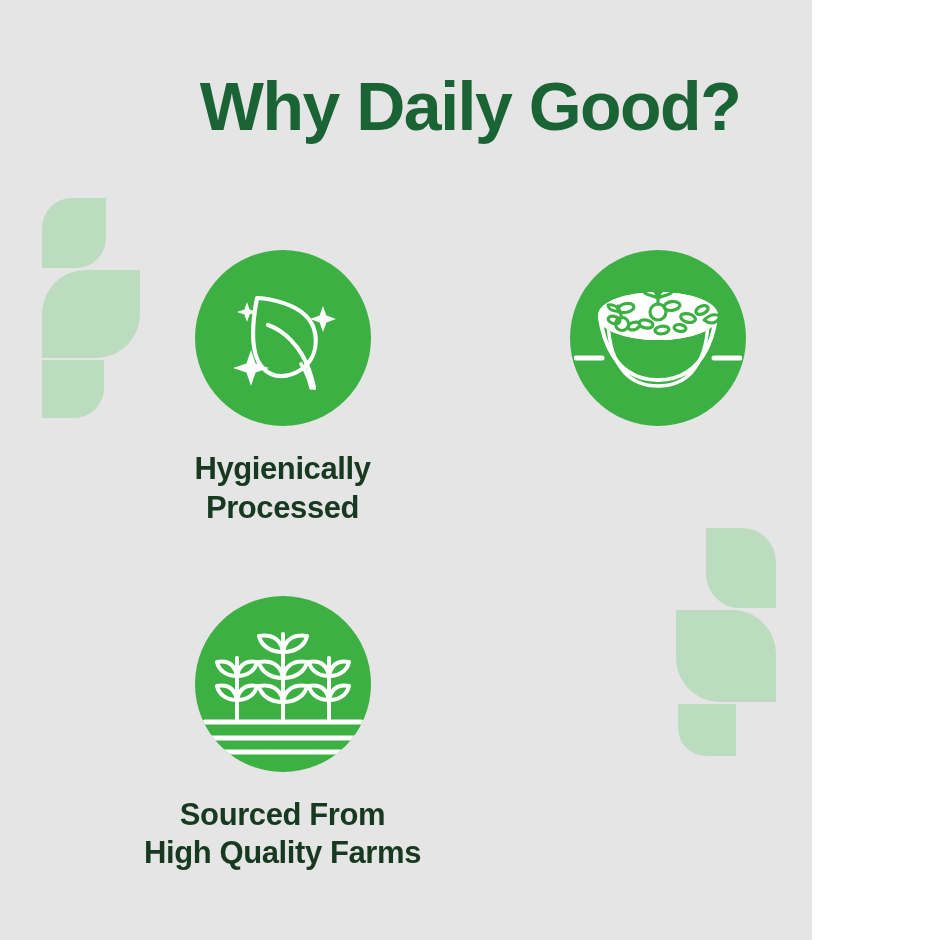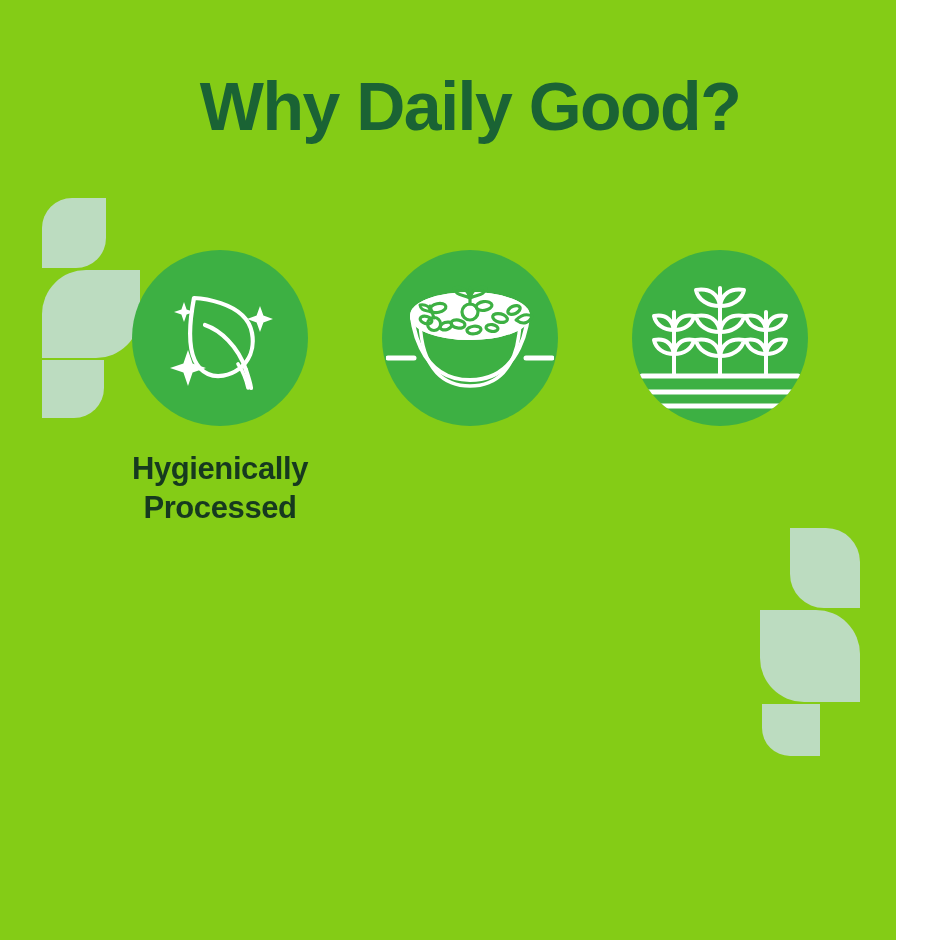--- a/index.html
+++ b/index.html
@@ -8,23 +8,23 @@
     padding: 0;
   }
   body {
     width: 940px;
     height: 940px;
     overflow: hidden;
     font-family: "Liberation Sans", sans-serif;
   }
   #poster {
     position: relative;
-    width: 896px;
+    width: 812px;
     height: 940px;
-    background: #84cc16;
+    background: #e5e5e5;
     overflow: hidden;
   }
 
   
   .deco-cluster {
     position: absolute;
     pointer-events: none;
   }
   .deco-leaf {
     position: absolute;
@@ -64,21 +64,21 @@
     line-height: 1;
   }
 
   
   #feature-grid {
     position: absolute;
     top: 250px;
     left: 95px;
     width: 750px;
     display: grid;
-    grid-template-columns: 1fr 1fr 1fr;
+    grid-template-columns: 1fr 1fr;
     grid-template-rows: auto auto;
     row-gap: 68px;
     column-gap: 0px;
   }
   .feature {
     display: flex;
     flex-direction: column;
     align-items: center;
   }
   .badge {
@@ -226,17 +226,19 @@
               <path d="M130 100 C120 100 112 95 110 86 C122 84 128 90 130 100 Z"></path>
               <path d="M130 100 C140 100 148 95 150 86 C138 84 132 90 130 100 Z"></path>
             </g>
 
             <path d="M6 122 L162 122" stroke-width="5"></path>
             <path d="M10 138 L158 138" stroke-width="5"></path>
             <path d="M22 152 L146 152" stroke-width="5"></path>
           </svg>
         </span>
       </div>
+      <div class="feature-label">Sourced From
+High Quality Farms</div>
     </div>
 
 
   </div>
 </div>
 
 </body></html>

